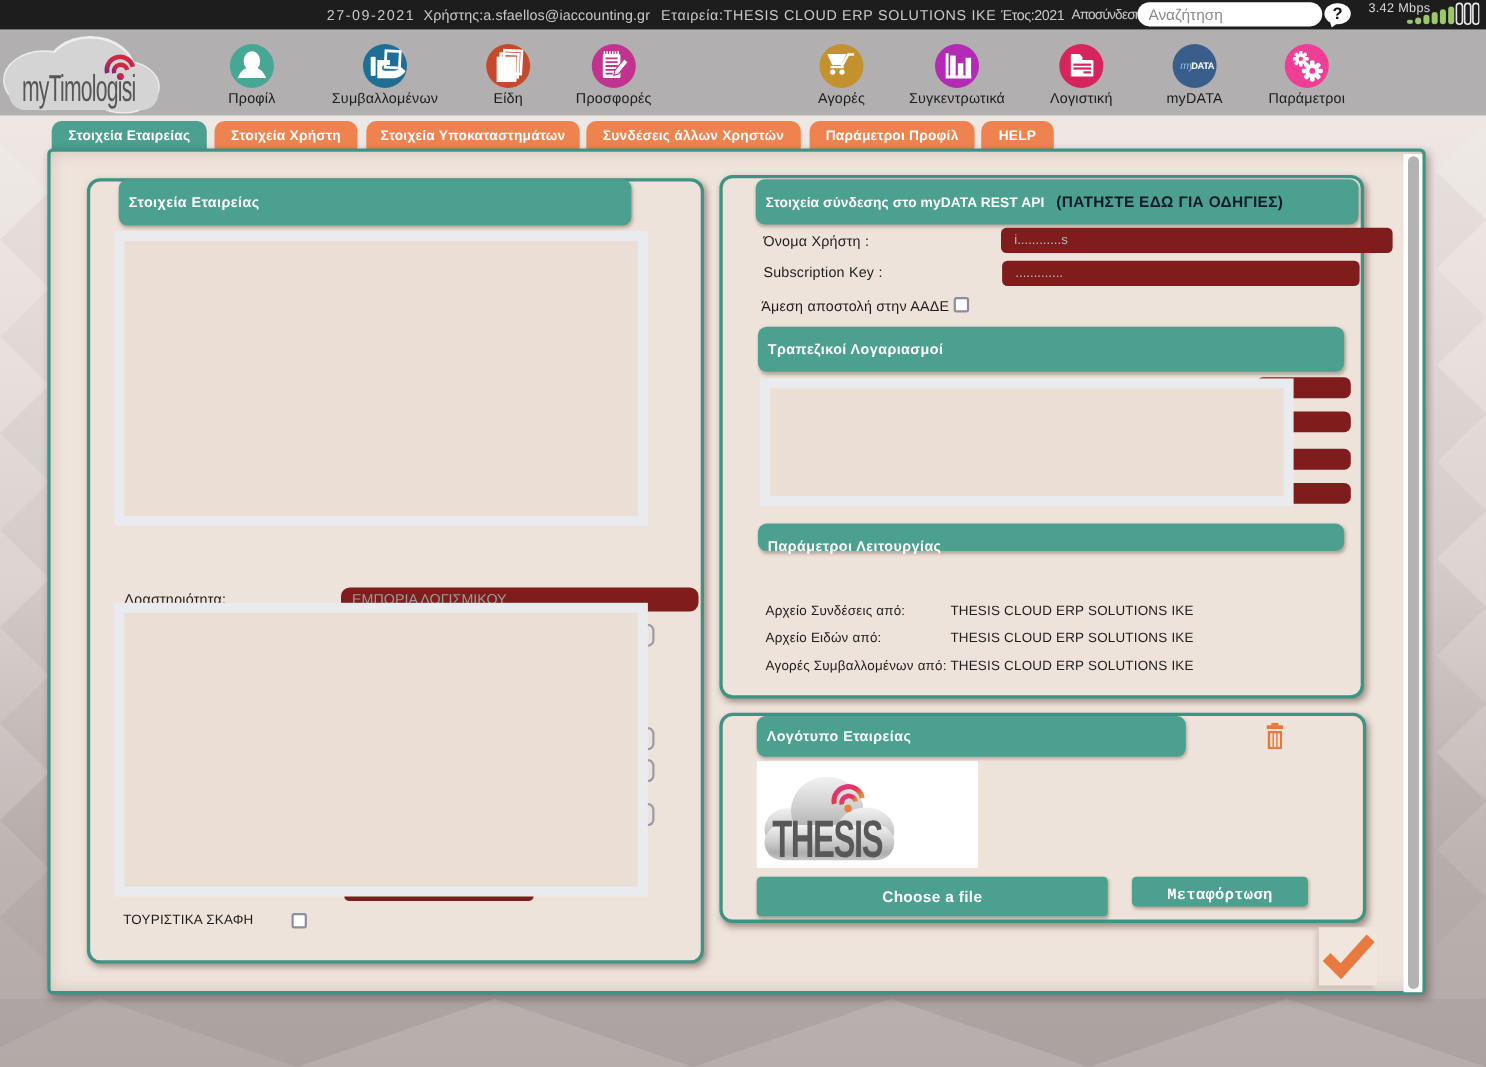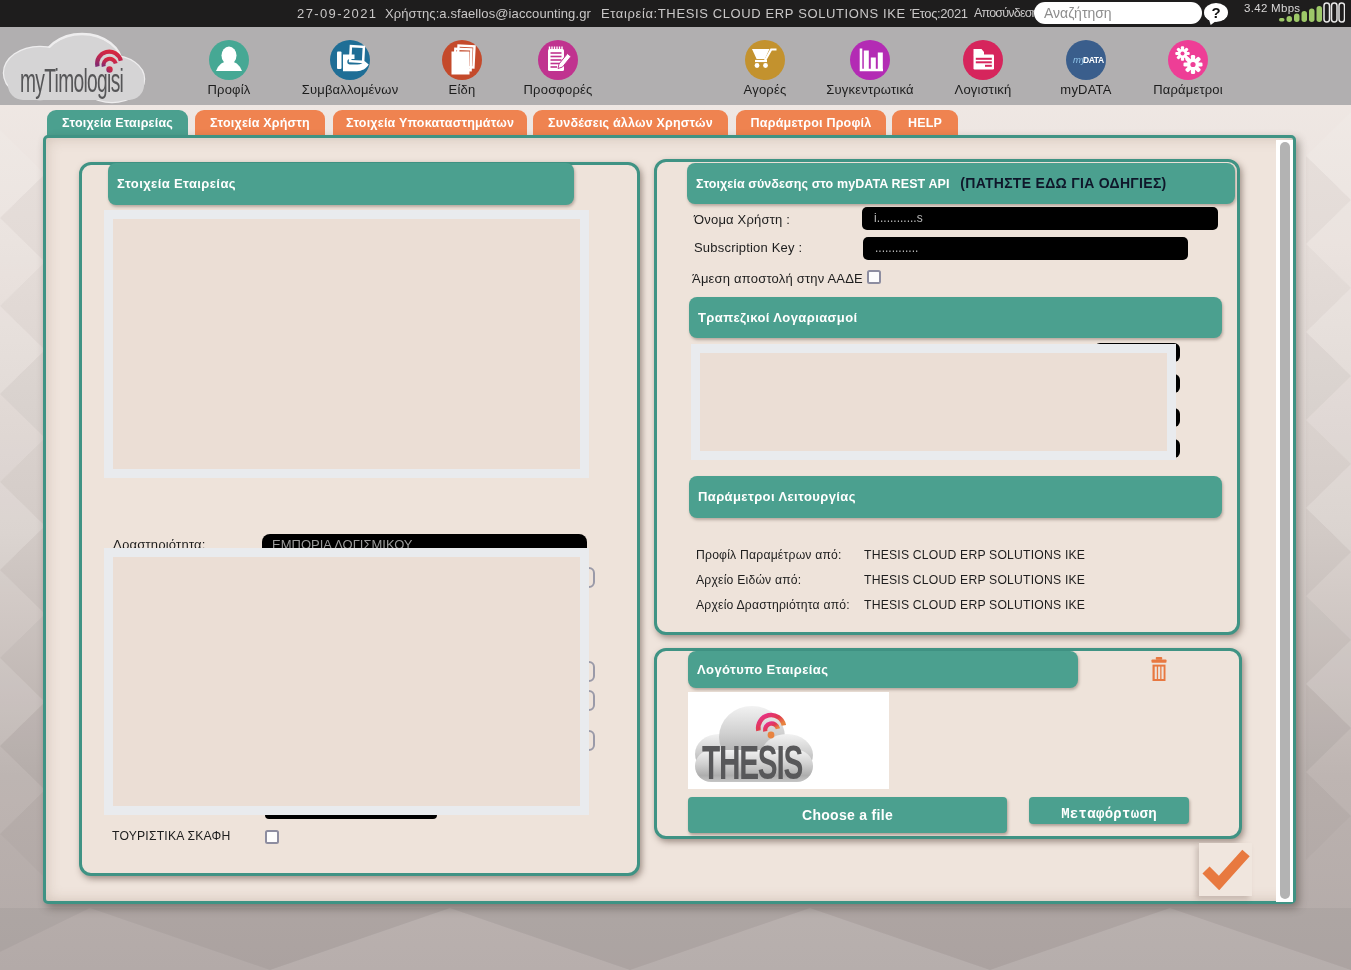--- a/index.html
+++ b/index.html
@@ -28,21 +28,21 @@
 
 #main { left:43px; top:135px; width:1253px; height:769px; background:#efe4dc; border:3px solid #3f9384; border-radius:5px; box-shadow:3px 4px 8px rgba(60,50,45,0.45), inset 0 0 14px rgba(120,90,70,0.25); }
 #scroll { position:absolute; left:1230px; top:2px; width:17px; height:762px; background:#fff; }
 #thumb { position:absolute; left:4px; top:2px; width:10px; height:757px; background:#b3b3b3; border-radius:6px; }
 
 .panel { position:absolute; background:#eee3da; border:3px solid #3f9384; border-radius:12px; box-shadow:2px 3px 6px rgba(80,60,50,0.5); }
 .phead { position:absolute; background:#4ba08f; border-radius:8px; color:#fff; font-weight:bold; font-size:13px; letter-spacing:0.4px; box-shadow:1px 2px 3px rgba(80,60,50,0.35); padding-left:9px; }
 .gbox { position:absolute; background:#e9ebee; }
 .gbox .in { position:absolute; left:9px; top:9px; right:9px; bottom:9px; background:#ebded5; }
 .lbl { position:absolute; font-size:12.2px; color:#1d1d1d; letter-spacing:0.2px; white-space:nowrap; }
-.inp { position:absolute; background:#000000; border-radius:5px; }
+.inp { position:absolute; background:#7f1d1d; border-radius:5px;margin-left:48px; }
 .cb { position:absolute; width:14px; height:14px; background:#fdfdfd; border:2px solid #8d8da0; border-radius:2.5px; }
 .tip { position:absolute; background:#eee3da; border:2px solid #9a9aa8; border-radius:6px; }
 .btn { position:absolute; background:#4ba08f; border-radius:4px; color:#fff; font-weight:bold; font-size:14px; text-align:center; box-shadow:1px 2px 3px rgba(80,60,50,0.4); letter-spacing:0.3px; }
 </style>
 </head>
 <body>
 <div id="stage">
   <svg class="abs" style="left:0;top:0" width="1351" height="970" viewBox="0 0 1351 970">
     <g opacity="0.85">
       <polygon points="0,130 45,174 0,218" fill="#ffffff" opacity="0.10"></polygon>
@@ -326,26 +326,26 @@
     <div class="lbl" style="left:35px; top:109px; font-size:13px;">Άμεση αποστολή στην ΑΑΔΕ</div>
     <div class="cb" style="left:210px; top:108px;"></div>
     <div class="phead" style="left:32px; top:135px; width:533px; height:41px; line-height:41px;">Τραπεζικοί Λογαριασμοί</div>
     <div class="inp" style="left:437px; top:181px; width:86px; height:19px; border-radius:6px;"></div>
     <div class="inp" style="left:437px; top:212px; width:86px; height:19px; border-radius:6px;"></div>
     <div class="inp" style="left:437px; top:246px; width:86px; height:19px; border-radius:6px;"></div>
     <div class="inp" style="left:437px; top:277px; width:86px; height:19px; border-radius:6px;"></div>
     <div class="gbox" style="left:34px; top:182px; width:485px; height:116px;">
         <div class="in"></div>
       </div>
-    <div class="phead" style="left:32px; top:314px; width:533px; height:42px; line-height:42px;">Παράμετροι Λειτουργίας</div>
-    <div class="lbl" style="left:39px; top:386px;">Προφίλ Παραμέτρων από:</div>
+    <div class="phead" style="left:32px; top:314px; width:533px; height:25px; line-height:42px;">Παράμετροι Λειτουργίας</div>
+    <div class="lbl" style="left:39px; top:386px;">Αρχείο Συνδέσεις από:</div>
     <div class="lbl" style="left:207px; top:386px;">THESIS CLOUD ERP SOLUTIONS IKE</div>
     <div class="lbl" style="left:39px; top:411px;">Αρχείο Ειδών από:</div>
     <div class="lbl" style="left:207px; top:411px;">THESIS CLOUD ERP SOLUTIONS IKE</div>
-    <div class="lbl" style="left:39px; top:436px;">Αρχείο Δραστηριότητα από:</div>
+    <div class="lbl" style="left:39px; top:436px;">Αγορές Συμβαλλομένων από:</div>
     <div class="lbl" style="left:207px; top:436px;">THESIS CLOUD ERP SOLUTIONS IKE</div>
   </div>
 
   <div class="panel" style="left:654px; top:648px; width:588px; height:191px;">
     <div class="phead" style="left:31px; top:0px; width:390px; height:37px; line-height:37px;">Λογότυπο Εταιρείας</div>
     <svg class="abs" style="left:494px; top:6px;" width="16" height="25" viewBox="0 0 16 25">
       <g fill="#e87840">
         <rect x="4.8" y="0" width="6.4" height="2.8" rx="0.8"></rect>
         <rect x="0.5" y="2.4" width="15" height="3.4" rx="0.8"></rect>
         <path d="M1.5 7.6 h13 v16.4 h-13 Z"></path>

